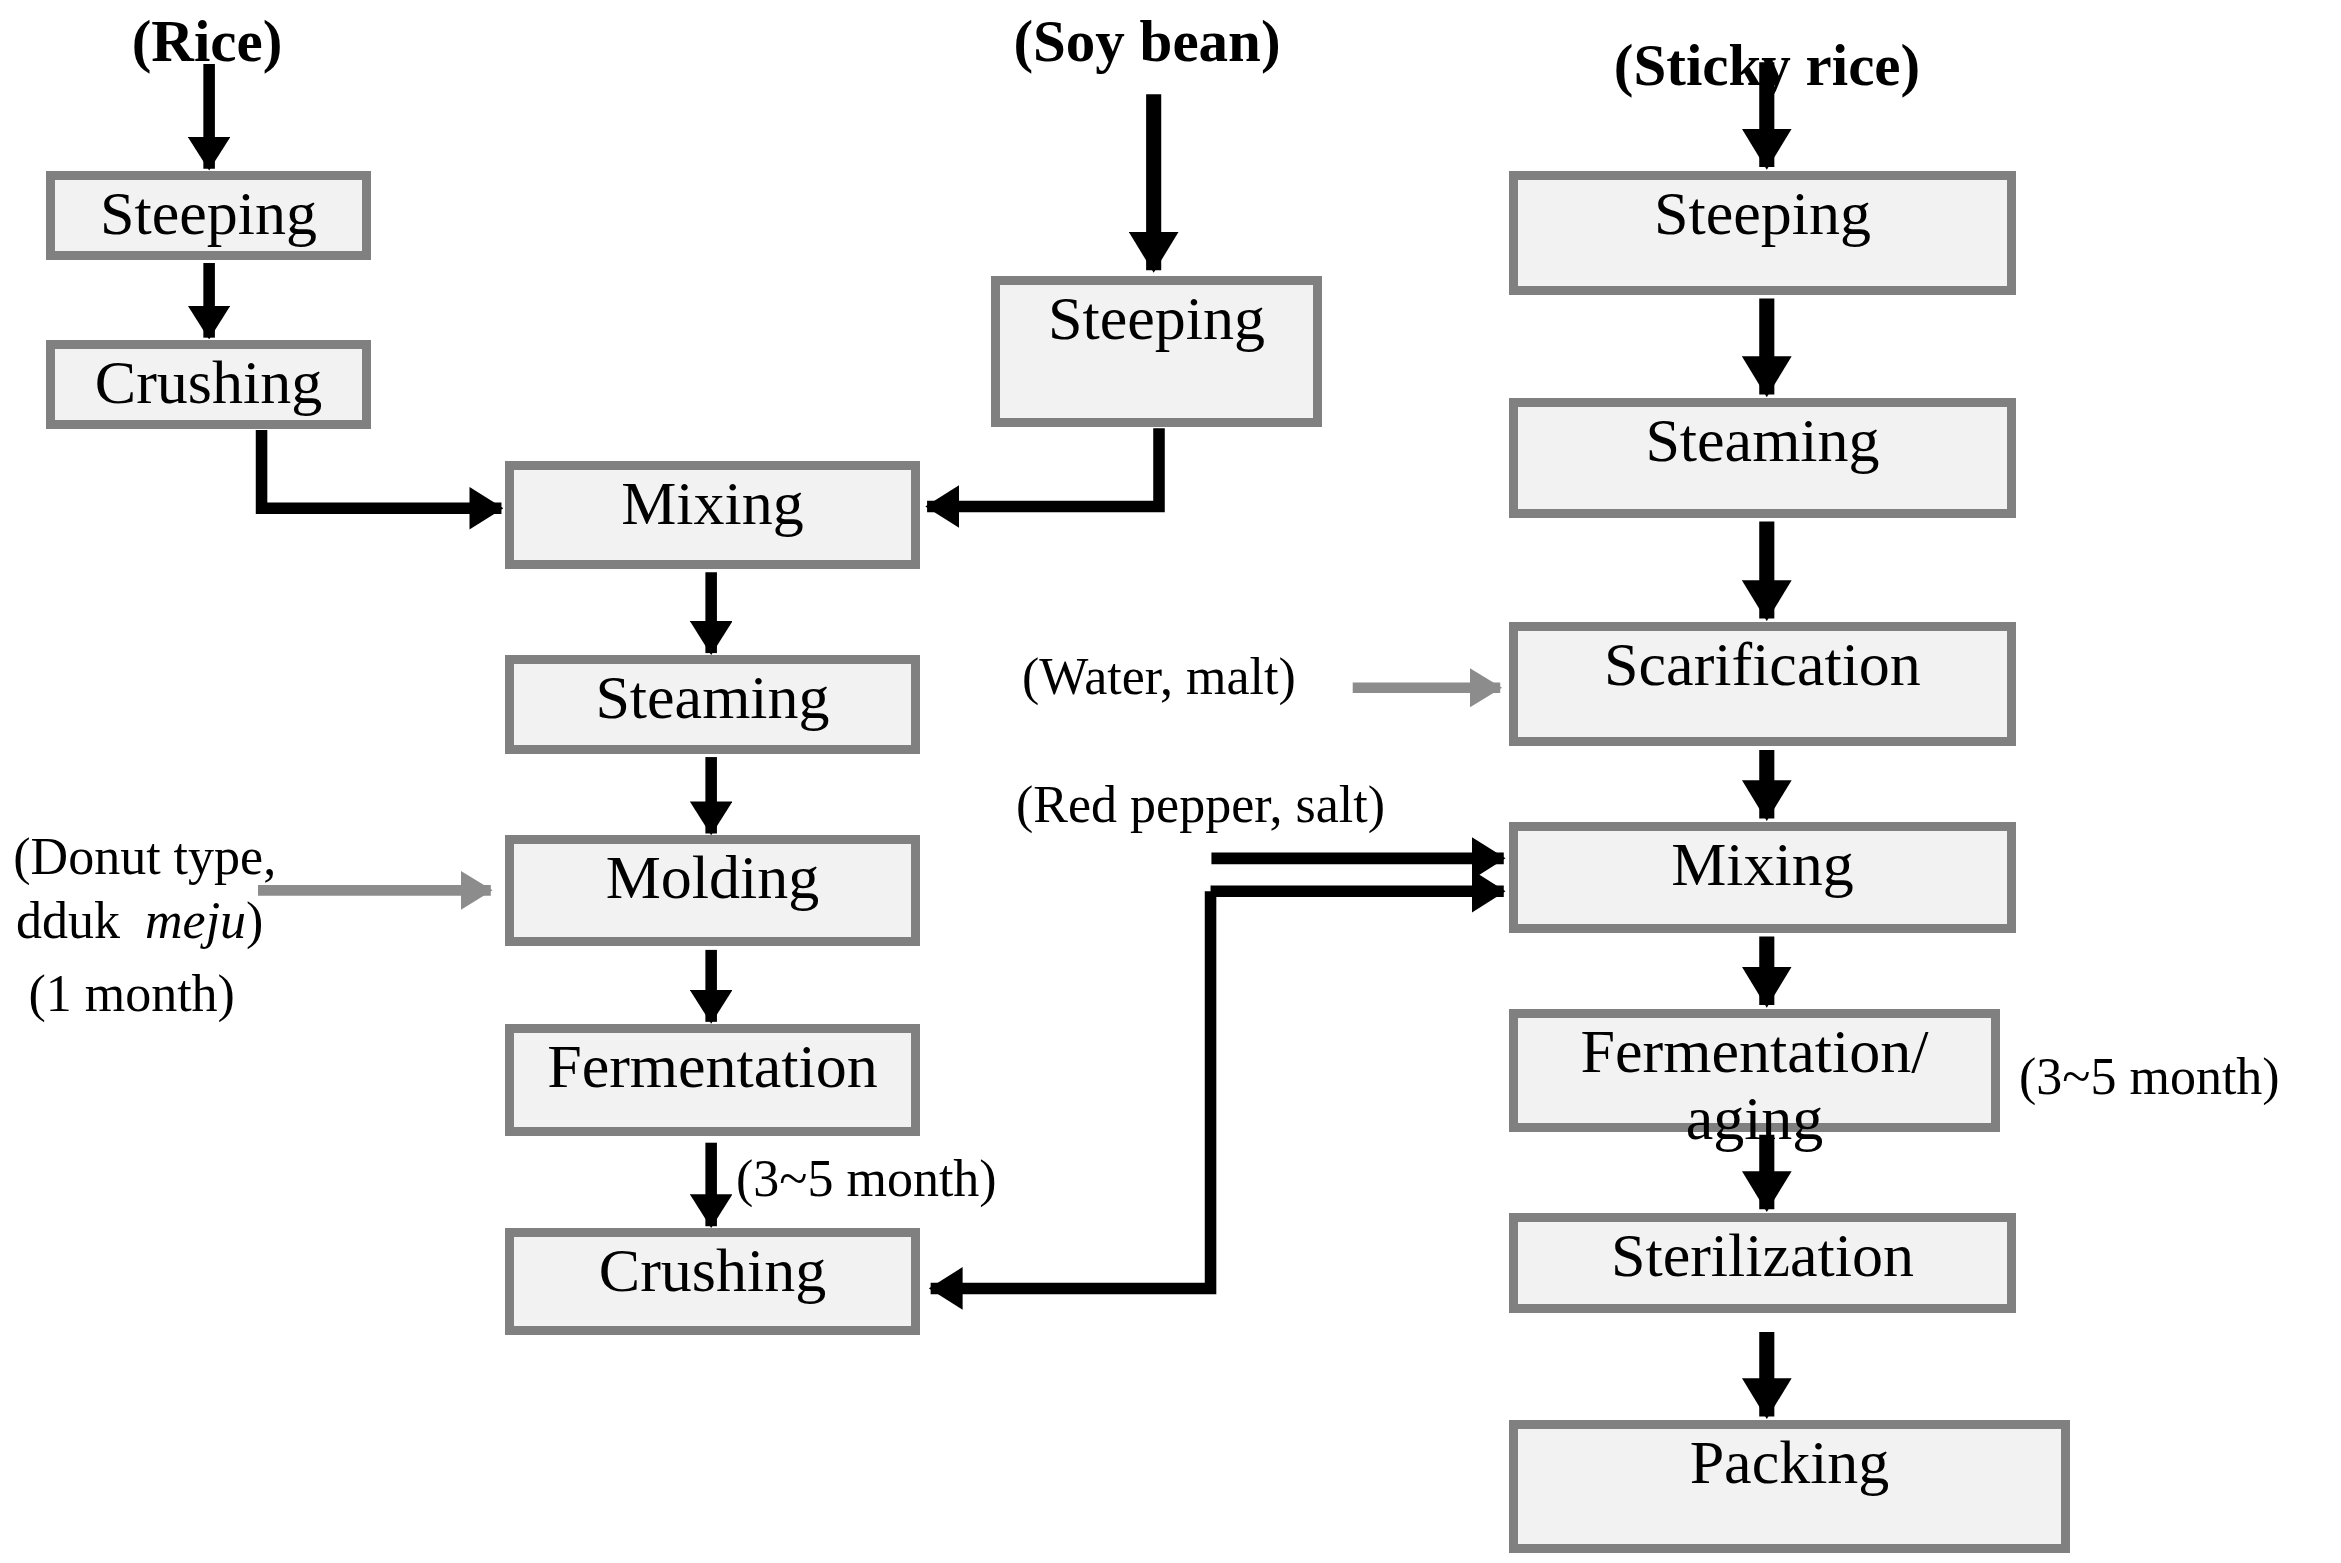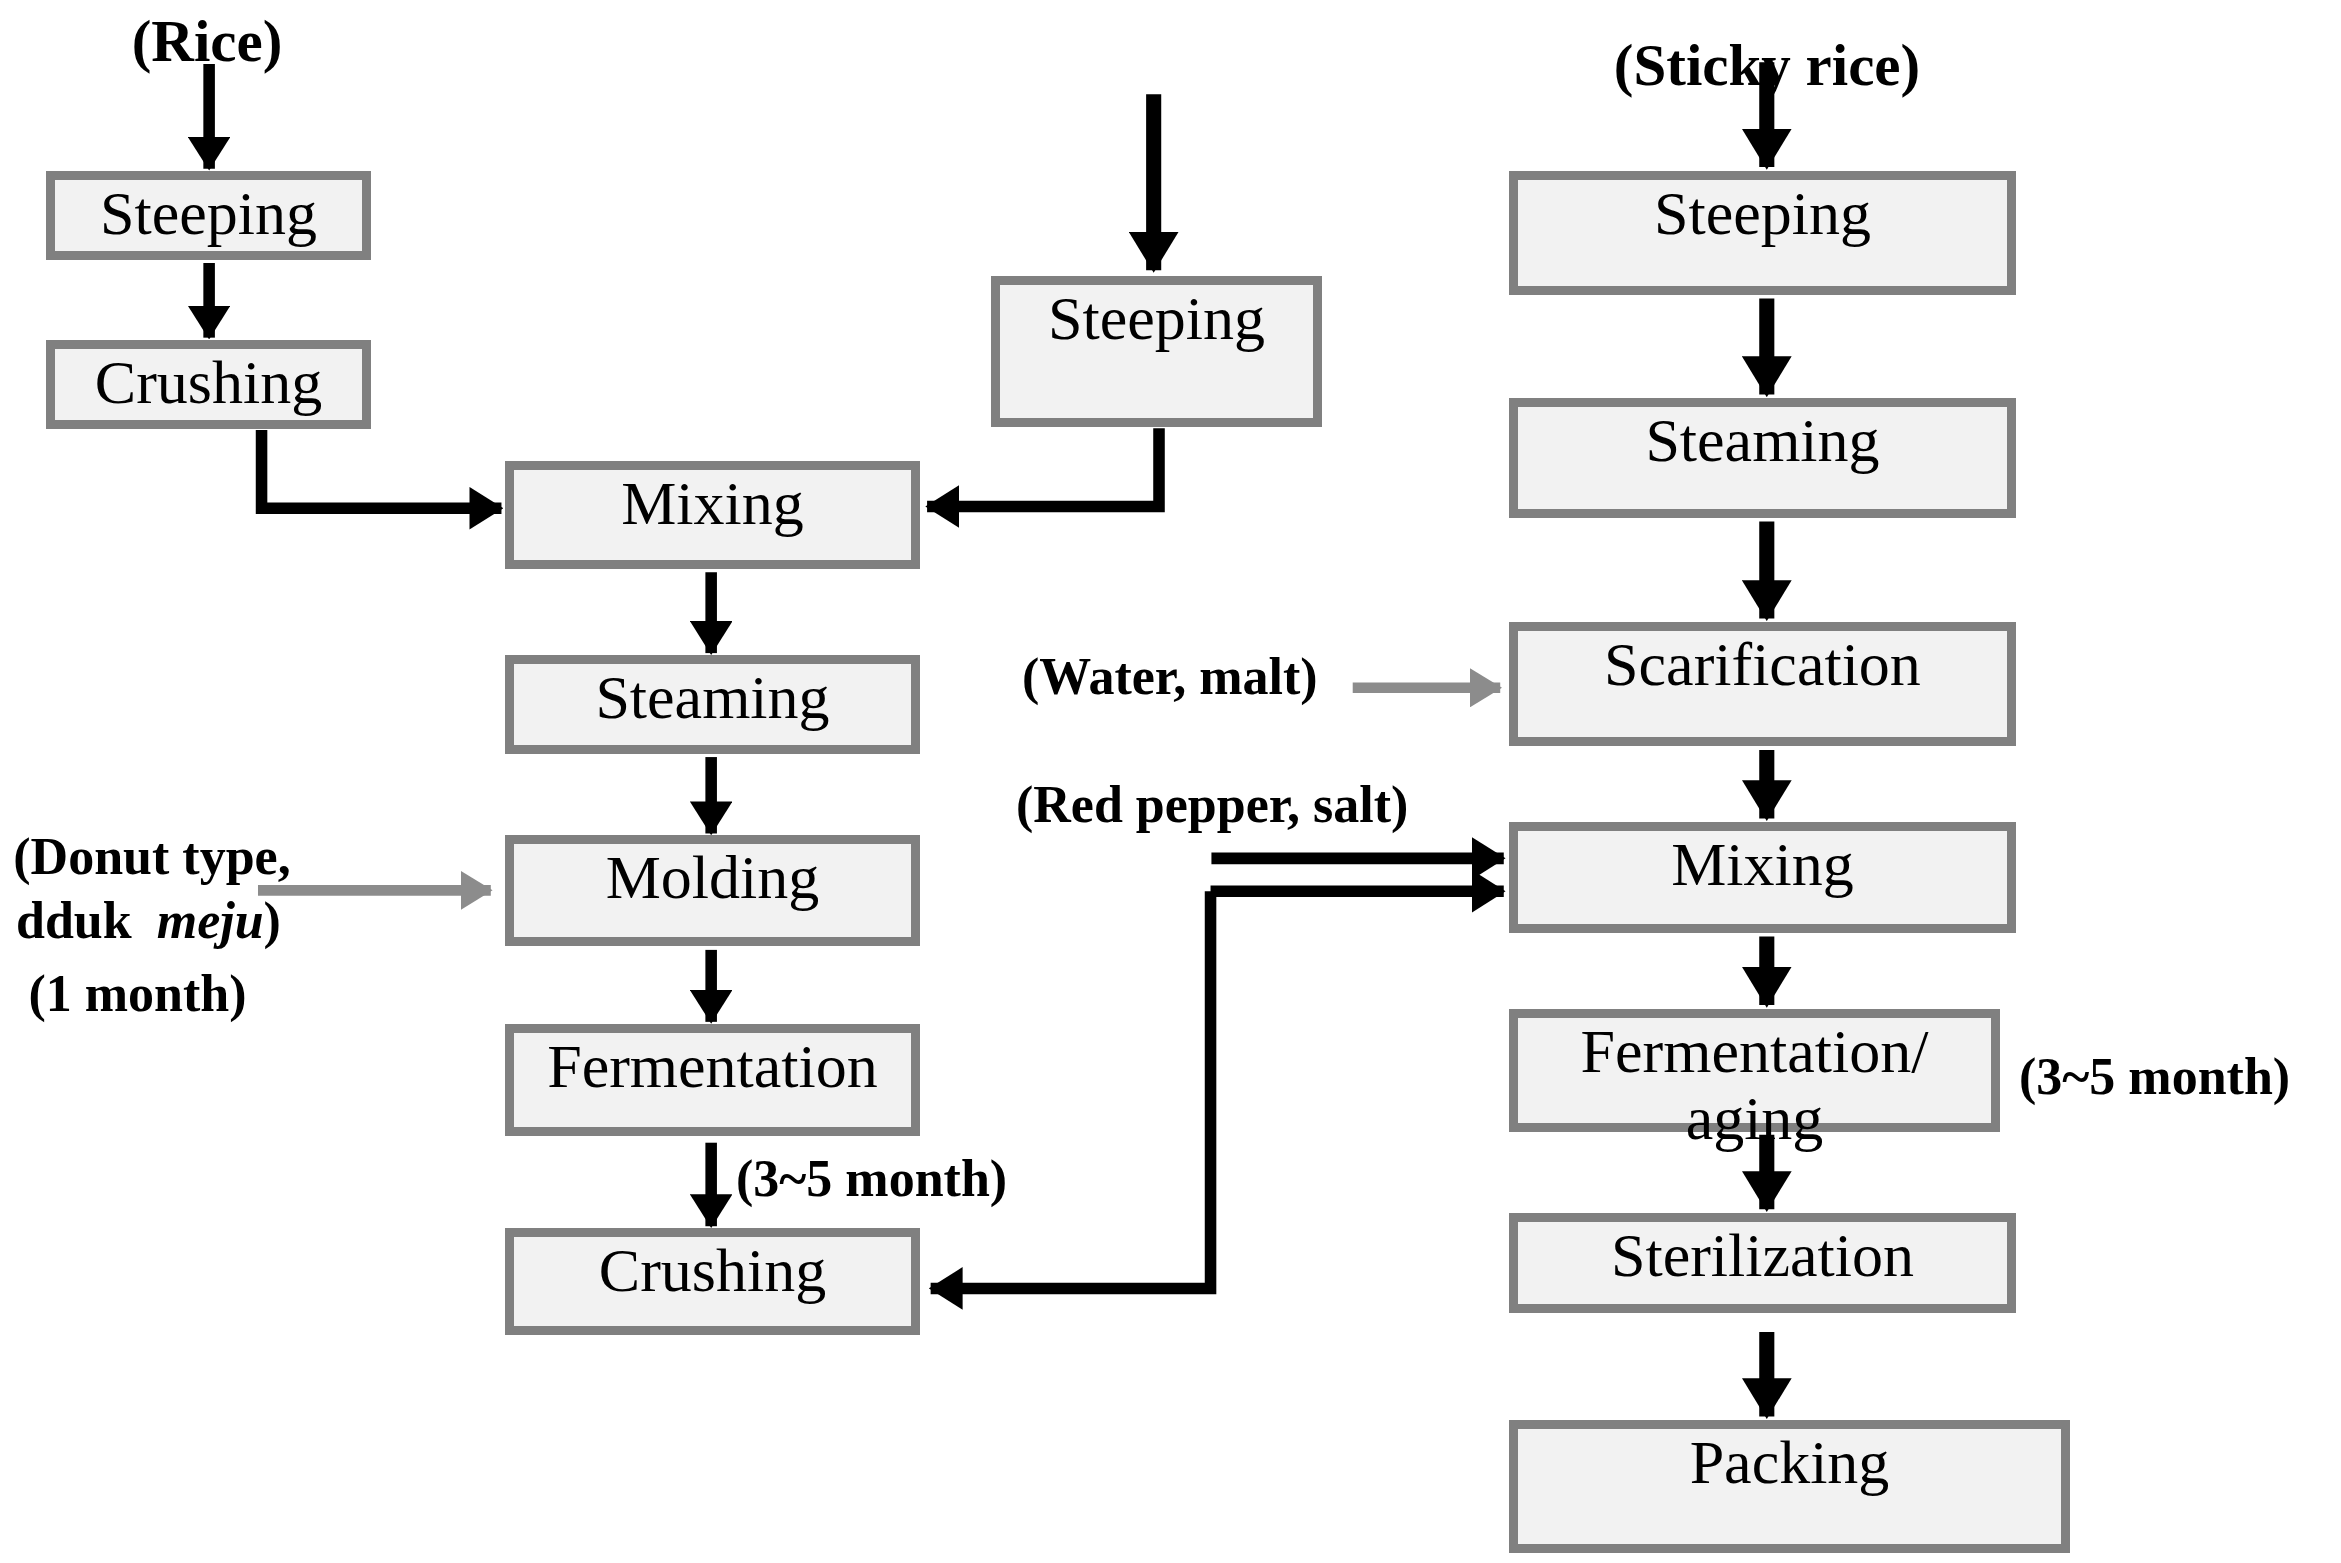--- a/index.html
+++ b/index.html
@@ -34,36 +34,36 @@
     position:absolute;
     font-weight:bold;font-size:59px;line-height:1;
     white-space:nowrap;
     transform:translateX(-50%);
   }
   .note{
     position:absolute;
     font-size:52px;line-height:1;
     white-space:nowrap;
     transform:translateY(-50%);
-    font-weight:bold;
   }
   .note .ital{font-style:italic;margin-left:25px;}
   .ln{fill:none;stroke:var(--arrow-black);}
   .ln-thin{stroke-width:13px;}
   .ln-thick{stroke-width:17px;}
   .ln-gray{fill:none;stroke:var(--arrow-gray);stroke-width:12px;}
   .mk-black{fill:var(--arrow-black);}
   .mk-gray{fill:var(--arrow-gray);}
 </style>
 </head>
 <body>
 
 <div id="canvas">
 
   <div class="col-title" style="left:207px;top:12.4px;">(Rice)</div>
+  <div class="col-title" style="left:1147px;top:12.4px;">(Soy bean)</div>
   <div class="col-title" style="left:1767px;top:16px;margin-top:20px;">(Sticky rice)</div>
 
   <svg id="arrow-layer" viewBox="0 0 2635 1759" xmlns="http://www.w3.org/2000/svg">
     <defs>
       <marker id="headThin" markerUnits="userSpaceOnUse" markerWidth="38" markerHeight="48" refX="36" refY="24" orient="auto">
         <path d="M0,0 L38,24 L0,48 Z" class="mk-black"></path>
       </marker>
       <marker id="headThick" markerUnits="userSpaceOnUse" markerWidth="46" markerHeight="56" refX="43" refY="28" orient="auto">
         <path d="M0,0 L46,28 L0,56 Z" class="mk-black"></path>
       </marker>

